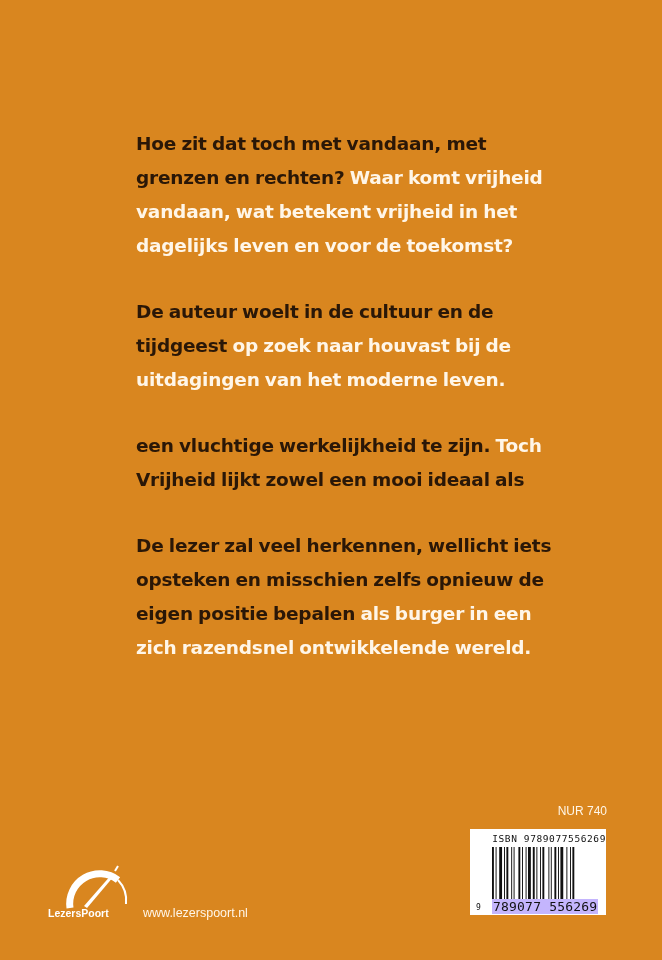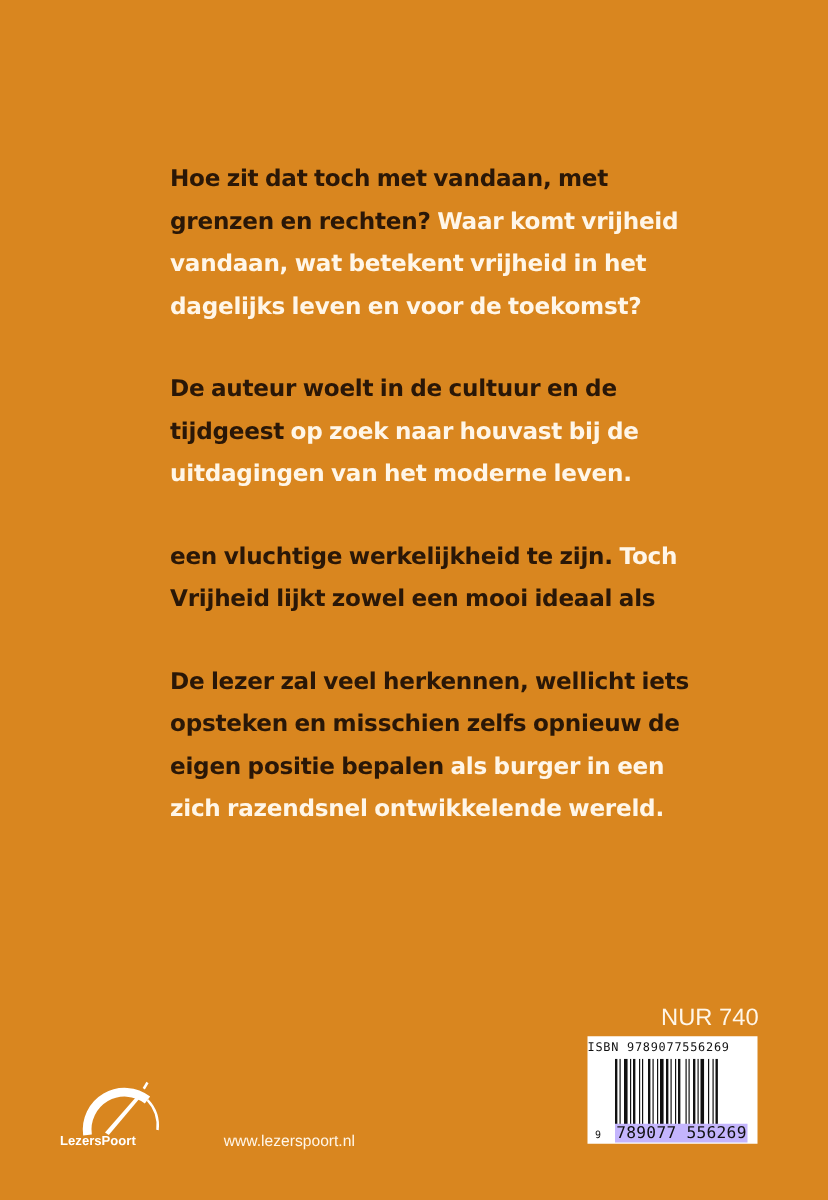--- a/index.html
+++ b/index.html
@@ -19,28 +19,28 @@
     font-weight: 600;
     letter-spacing: -0.2px;
     word-spacing: -1px;
   }
   .dark { color: #2a1707; }
   .light { color: #fff6e8; }
   .line { display: block; white-space: nowrap; }
 
   .nur {
     position: absolute; right: 55px; top: 804px;
-    color: #fff6e8; font-size: 19px; font-family: "Liberation Sans", sans-serif;
+    color: #fff6e8; font-size: 12px; font-family: "Liberation Sans", sans-serif;
   }
   .barcode-box {
     position: absolute; left: 470px; top: 829px; width: 136px; height: 86px;
     background: #ffffff;
   }
   .isbn-text {
-    position: absolute; left: 0; top: 4px; width: 100%; text-align: left;
+    position: absolute; left: 0; top: 4px; width: 100%; text-align: right;
     font-family: "DejaVu Sans Mono", monospace; font-size: 9.5px; color: #111;
     letter-spacing: 0.6px;
   }
   .bars {
     position: absolute; left: 22px; top: 18px; width: 108px; height: 56px;
   }
   .bar-digits {
     position: absolute; left: 4px; bottom: 2px; width: 130px;
     font-family: "DejaVu Sans Mono", monospace; color: #111;
   }
@@ -52,21 +52,20 @@
   }
   .logo-text {
     position: absolute; left: 48px; top: 907px;
     color: #fff; font-size: 10.5px; font-weight: bold;
     font-family: "Liberation Sans", sans-serif;
   }
   .website {
     position: absolute; left: 143px; top: 906px;
     color: #fff6e8; font-size: 12.5px;
     font-family: "Liberation Sans", sans-serif;
-    margin-left: 36px;
   }
 </style>
 </head>
 <body>
 
 <div class="blurb" id="blurb">
     <p class="para">
       <span class="line"><span class="dark">Hoe zit dat toch met vandaan, met</span></span>
       <span class="line"><span class="dark">grenzen en rechten? </span><span class="light">Waar komt vrijheid</span></span>
       <span class="line"><span class="light">vandaan, wat betekent vrijheid in het</span></span>

